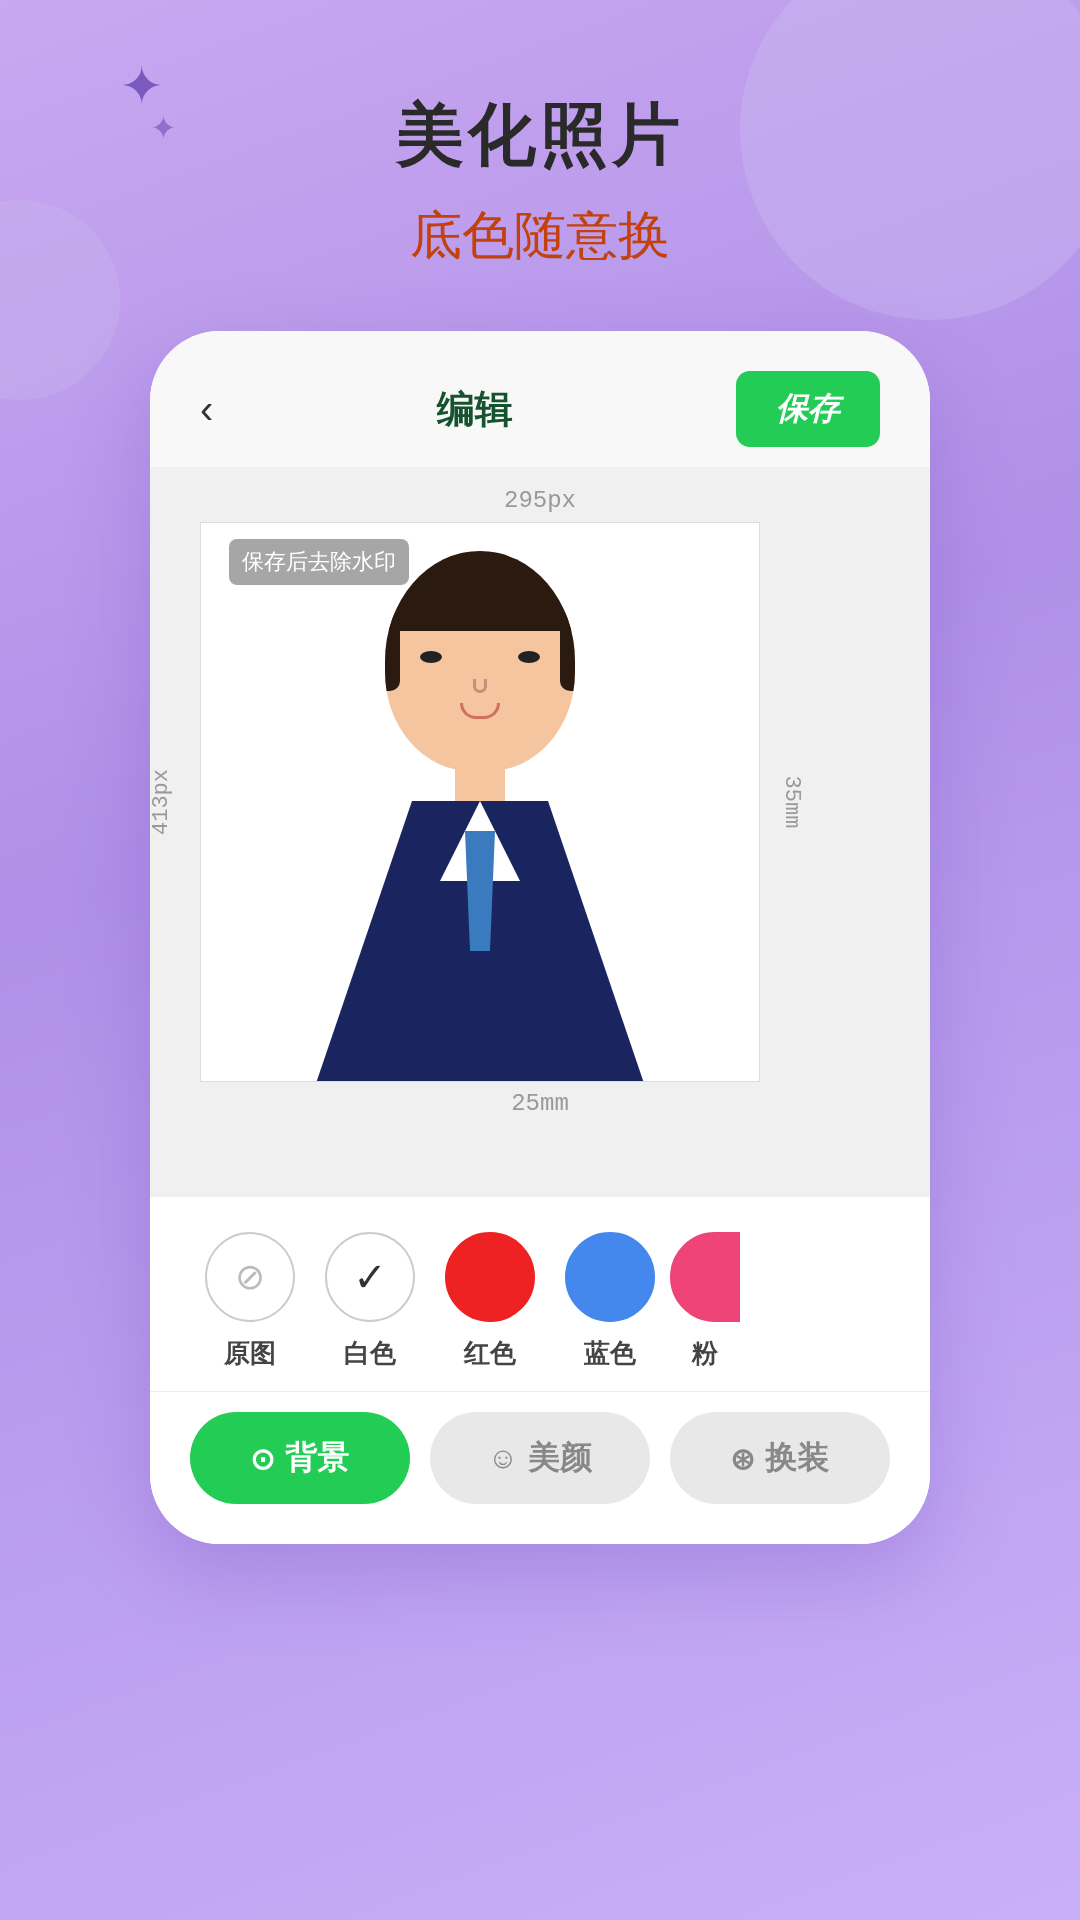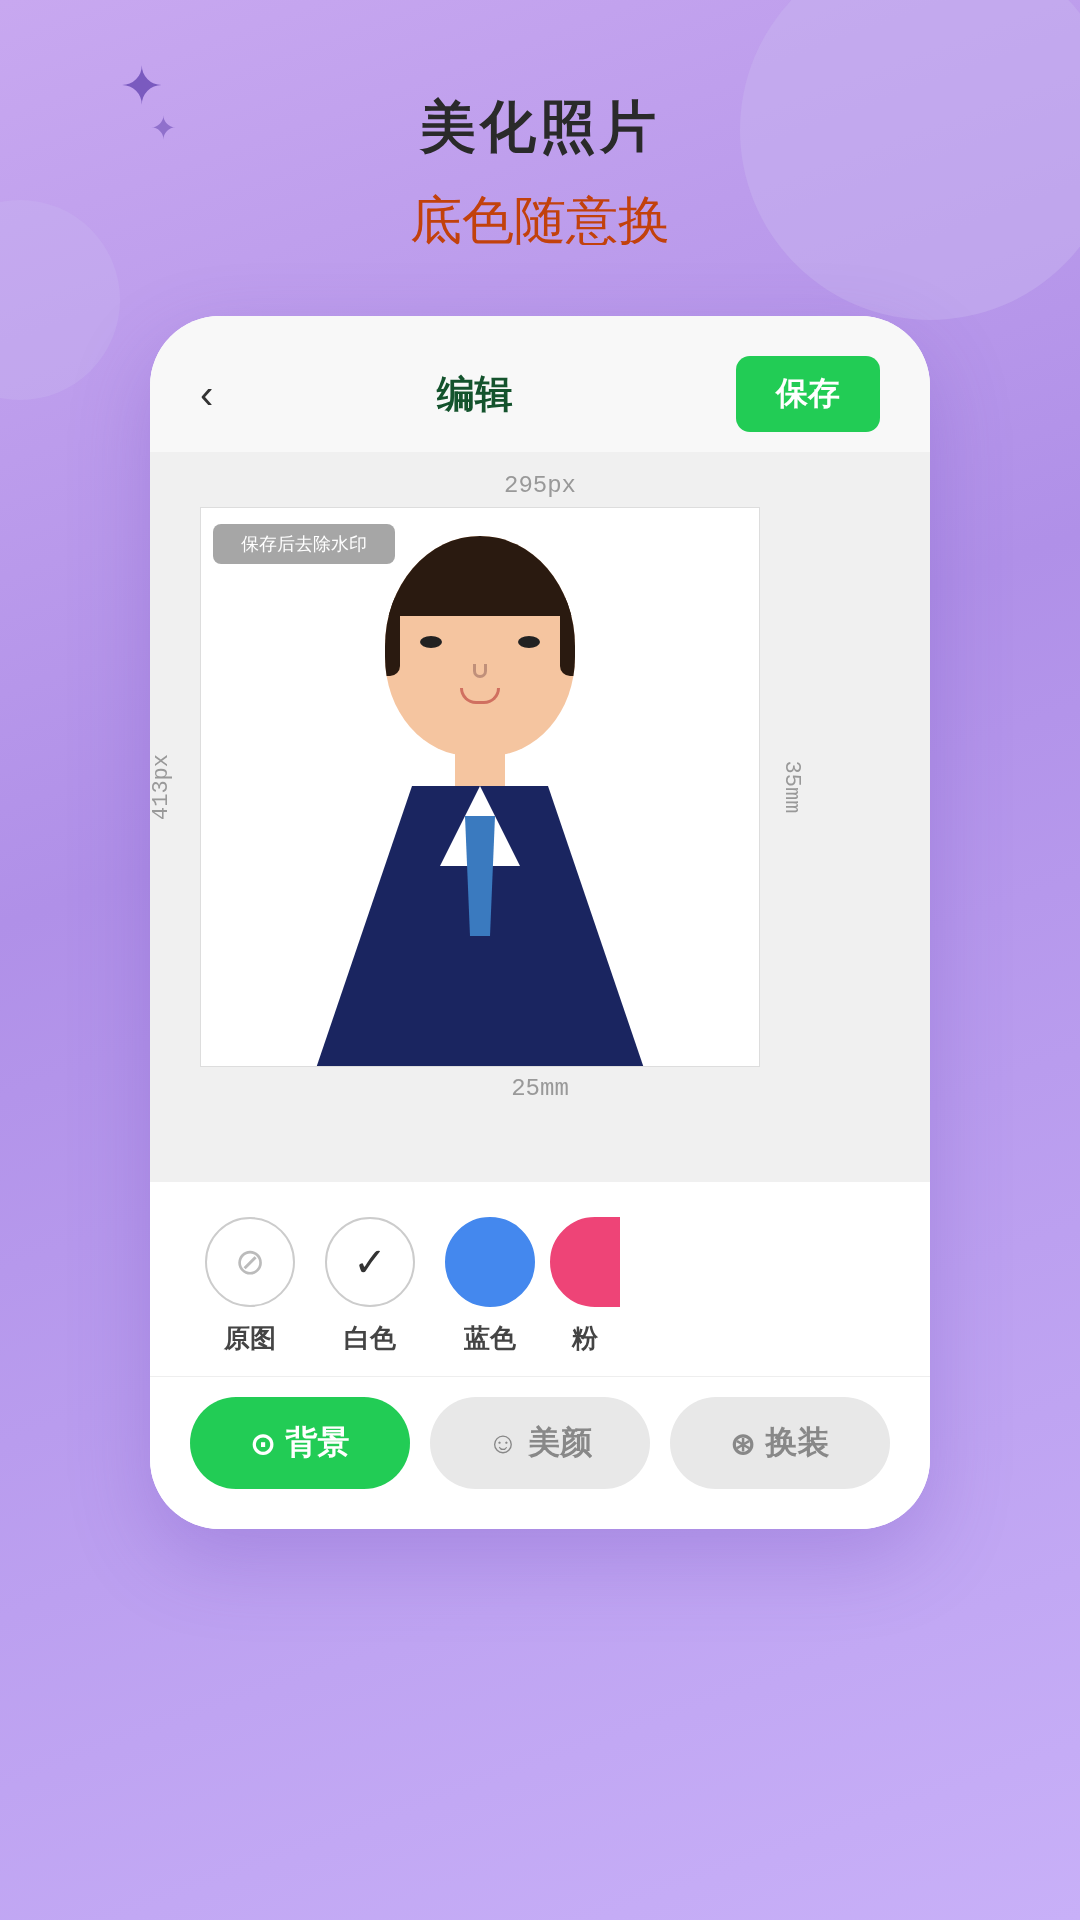--- a/index.html
+++ b/index.html
@@ -62,21 +62,21 @@
     .sparkle-small {
       color: #9070cc;
       font-size: 32px;
       line-height: 1;
       position: absolute;
       top: 52px;
       left: 30px;
     }
 
     .main-title {
-      font-size: 56px;
+      font-size: 68px;
       font-weight: 900;
       color: #2a2a2a;
       letter-spacing: 4px;
       margin-bottom: 20px;
       margin-top: 10px;
     }
 
     .sub-title {
       font-size: 52px;
       font-weight: 400;
@@ -119,20 +119,21 @@
 
     .save-btn {
       background: #22cc55;
       color: white;
       font-size: 32px;
       font-weight: 600;
       padding: 16px 40px;
       border-radius: 14px;
       border: none;
       cursor: pointer;
+      font-style: italic;
     }
 
     
     .photo-area {
       background: #f0f0f0;
       padding: 20px 50px 20px;
       position: relative;
       display: flex;
       flex-direction: column;
       font-family: Liberation Mono, monospace;
@@ -160,25 +161,25 @@
     }
     .corner-tl { top: 0; left: 0; border-width: 2px 0 0 2px; }
     .corner-tr { top: 0; right: 0; border-width: 2px 2px 0 0; }
     .corner-bl { bottom: 0; left: 0; border-width: 0 0 2px 2px; }
     .corner-br { bottom: 0; right: 0; border-width: 0 2px 2px 0; }
 
     
     .watermark-badge {
       position: absolute;
       top: 16px;
-      left: 12px;
+      left: 28px;
       background: rgba(0,0,0,0.35);
       color: white;
-      font-size: 18px;
-      padding: 8px 28px;
+      font-size: 22px;
+      padding: 8px 13px;
       border-radius: 8px;
       z-index: 10;
     }
 
     
     .photo-placeholder {
       width: 560px;
       height: 560px;
       background: white;
       position: relative;
@@ -530,20 +531,24 @@
       <span class="color-label">原图</span>
     </div>
 
     <div class="color-item">
       <div class="color-circle" style="background:#ffffff; border-color:#ccc;">
         <span style="font-size:40px;color:#333;">✓</span>
       </div>
       <span class="color-label">白色</span>
     </div>
 
+    <div class="color-item">
+      <div class="color-circle" style="background:#ee2222; border-color:#ee2222;"></div>
+      <span class="color-label">红色</span>
+    </div>
 
     <div class="color-item">
       <div class="color-circle" style="background:#4488ee; border-color:#4488ee;"></div>
       <span class="color-label">蓝色</span>
     </div>
 
 
     <div class="color-item" style="min-width:70px;overflow:hidden;">
       <div class="color-circle" style="background:#ee4477; border-color:#ee4477; width:70px;height:90px;border-radius:45px 0 0 45px;"></div>
       <span class="color-label">粉</span>

